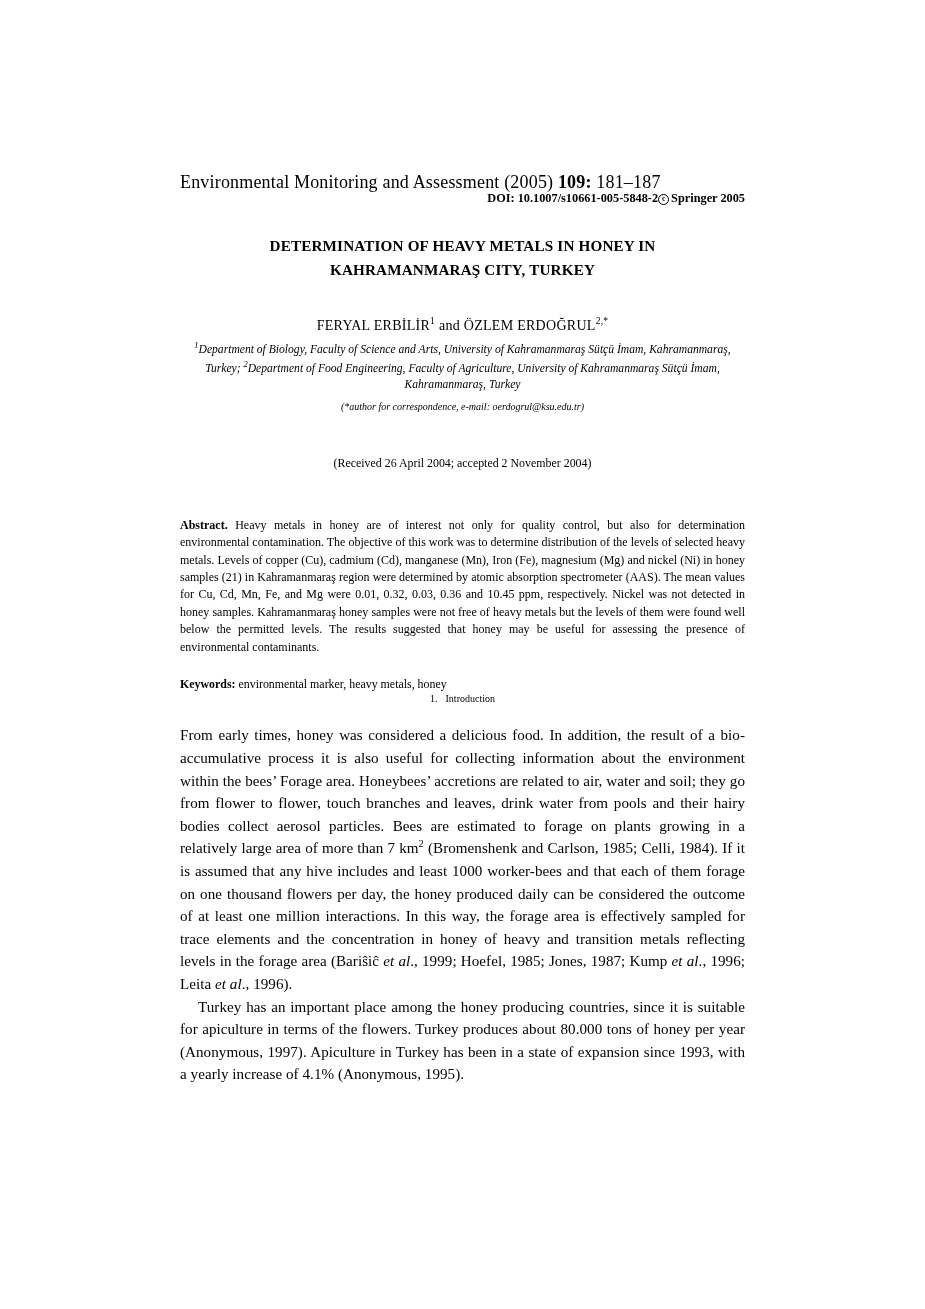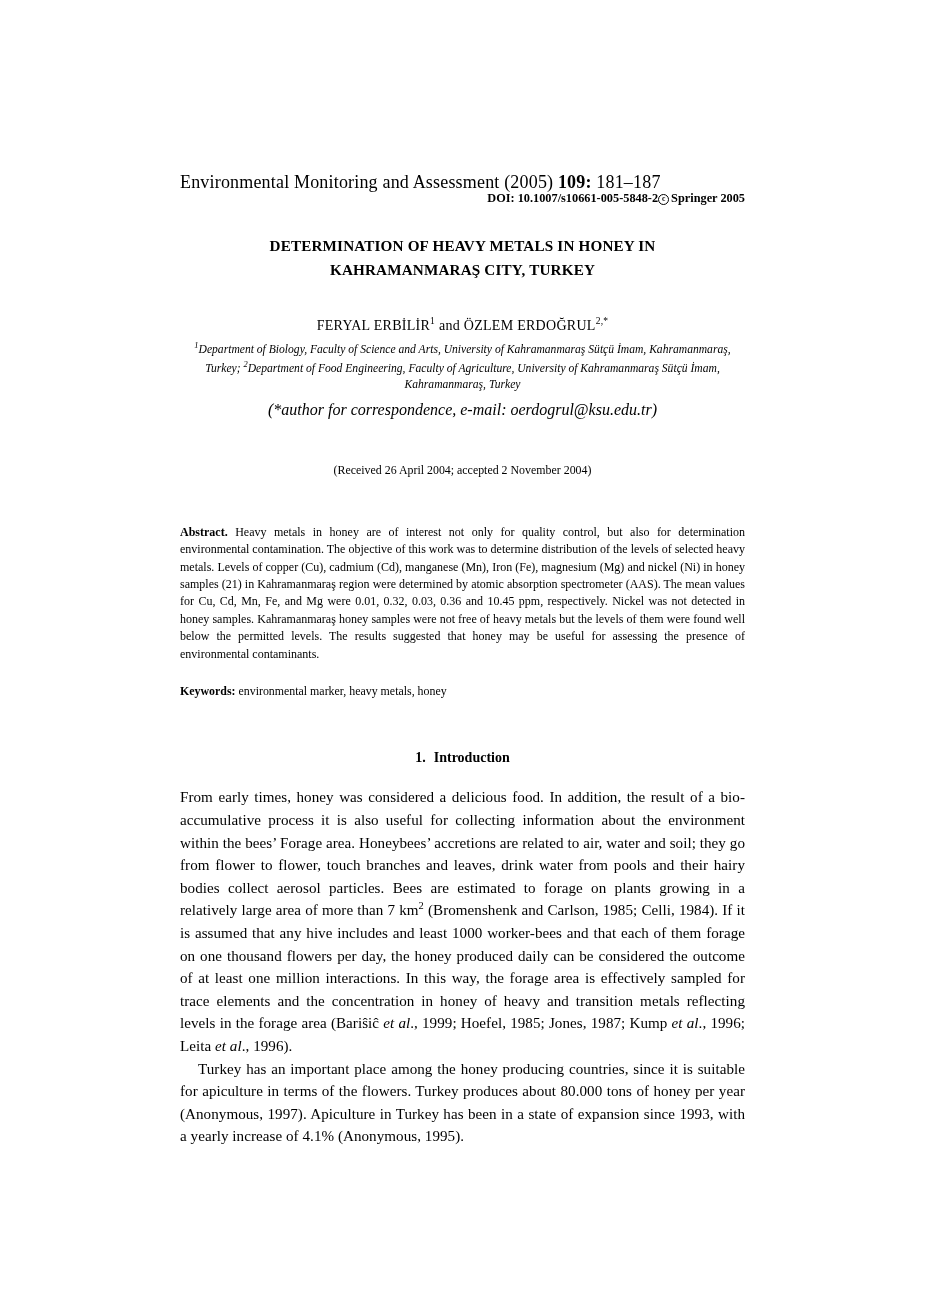--- a/index.html
+++ b/index.html
@@ -66,21 +66,21 @@
     margin-top: 4px;
   }
   .affil sup {
     font-size: 8.4px;
     vertical-align: super;
     font-style: italic;
   }
   .corresp {
     text-align: center;
     font-style: italic;
-    font-size: 16px;
+    font-size: 10px;
     margin-top: 8px;
   }
   .received {
     text-align: center;
     font-size: 11.9px;
     margin-top: 44px;
   }
   .abstract {
     margin-top: 46px;
     font-size: 12px;
@@ -93,23 +93,22 @@
   .keywords {
     margin-top: 20px;
     font-size: 11.9px;
     line-height: 17.4px;
   }
   .keywords b {
     font-weight: bold;
   }
   .section-head {
     text-align: center;
-    font-weight: bold;
-    font-size: 14px;
-    margin-top: 50px;
+    font-weight: normal;
+    font-size: 10px;
   }
   .section-head .num {
     margin-right: 8px;
   }
   .body-text {
     margin-top: 20px;
     font-size: 15.1px;
     line-height: 22.6px;
     text-align: justify;
     letter-spacing: 0.003em;

